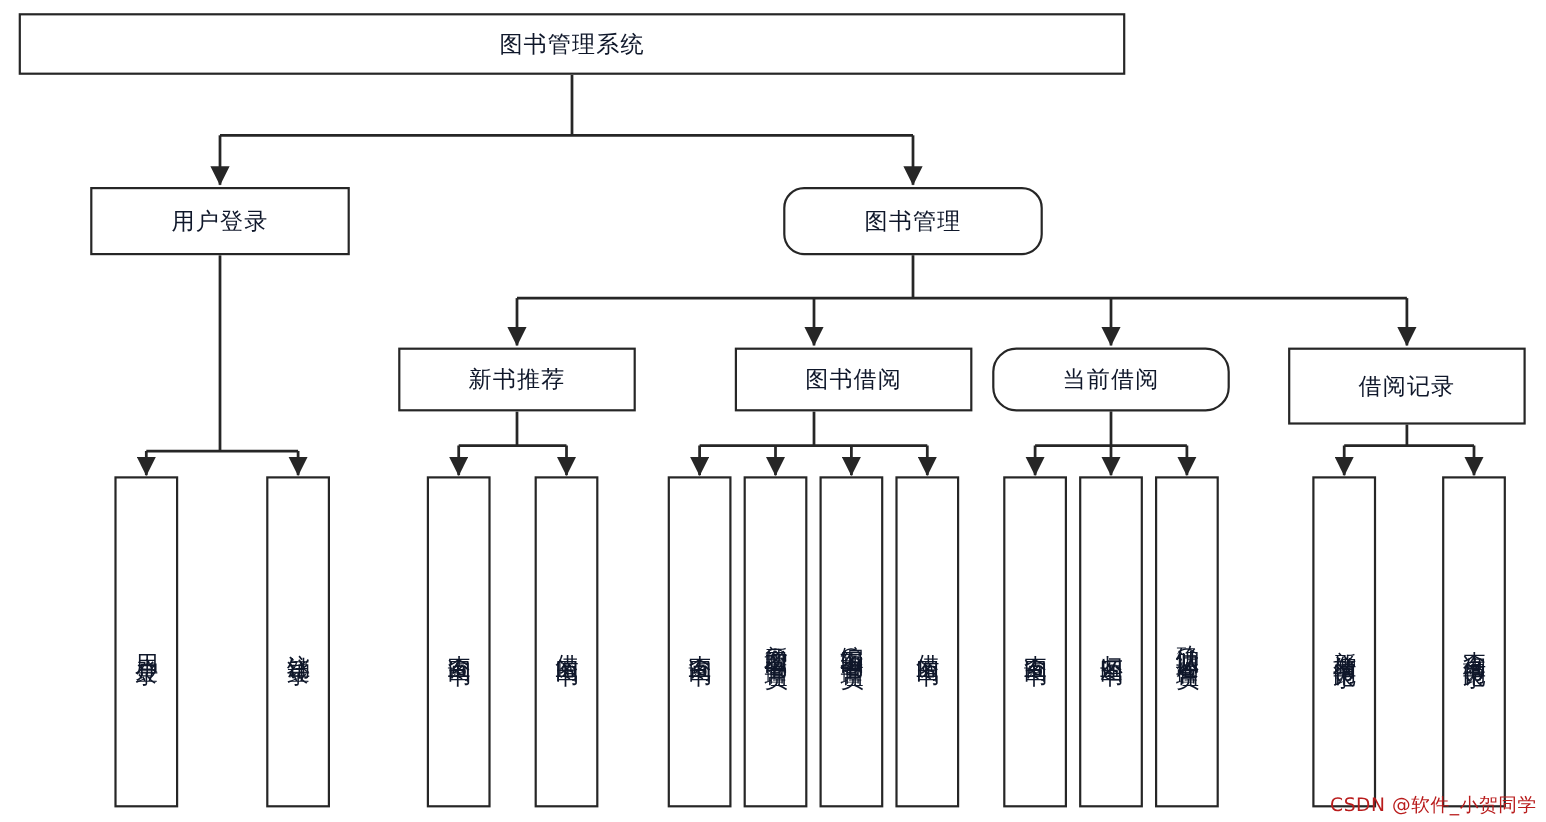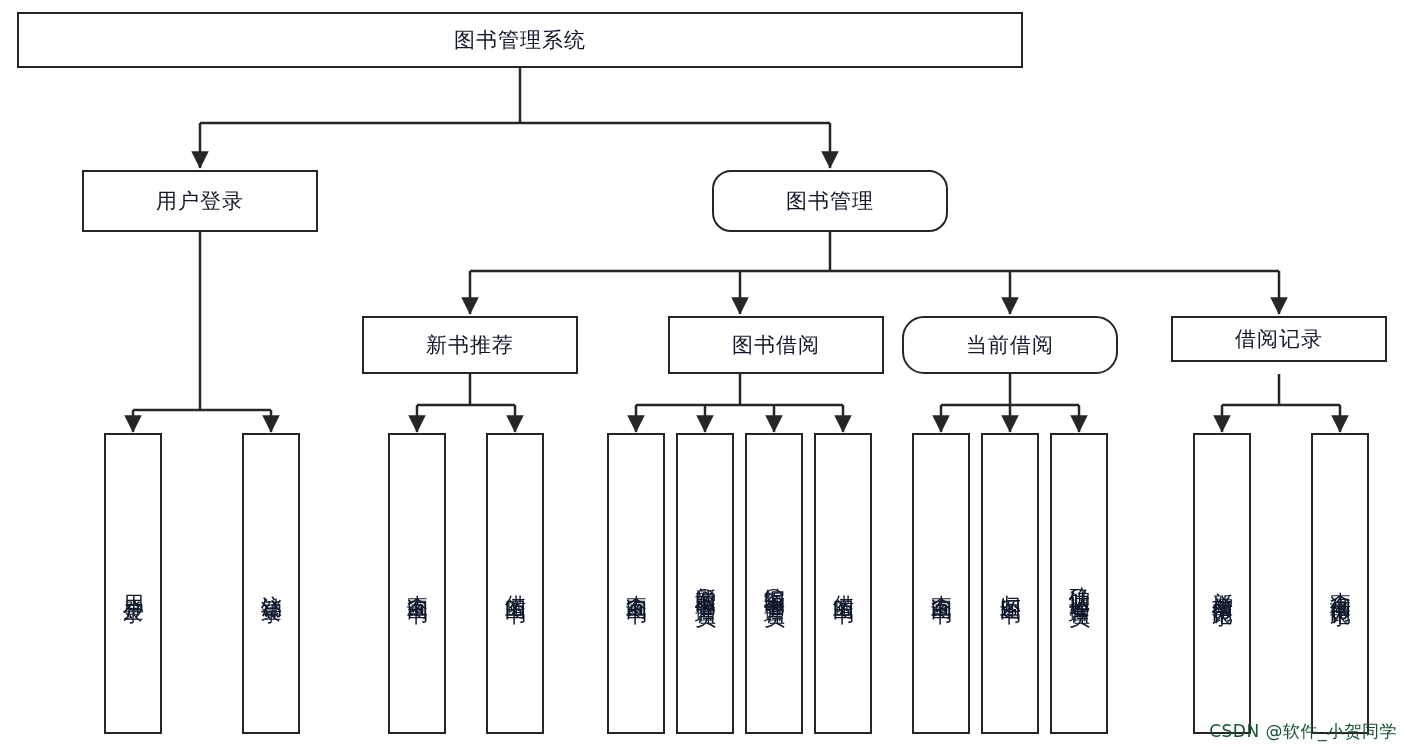--- a/index.html
+++ b/index.html
@@ -52,21 +52,21 @@
     white-space: nowrap;
   }
   .label {
     display: block;
   }
   #watermark {
     position: absolute;
     right: 8px;
     bottom: 4px;
     font-size: 17px;
-    color: #14532d;
+    color: #b91c1c;
     letter-spacing: 0.5px;
     white-space: nowrap;
     pointer-events: none;
   }
 </style>
 </head>
 <body>
 
 <div id="diagram">
 
@@ -136,21 +136,21 @@
 
   <div class="node horiz" style="left:362px; top:316px; width:216px; height:58px;">
     <span class="label">新书推荐</span>
   </div>
   <div class="node horiz" style="left:632px; top:316px; width:216px; height:58px;margin-left:36px;">
     <span class="label">图书借阅</span>
   </div>
   <div class="node horiz" style="left:902px; top:316px; width:216px; height:58px;border-radius:22px;">
     <span class="label">当前借阅</span>
   </div>
-  <div class="node horiz" style="left:1171px; top:316px; width:216px; height:46px;">
+  <div class="node horiz" style="left:1171px; top:316px; width:216px; height:70px;">
     <span class="label">借阅记录</span>
   </div>
 
   <div class="node vert" style="left:104px; top:433px; width:58px; height:301px;">
     <span class="label">用户登录</span>
   </div>
   <div class="node vert" style="left:242px; top:433px; width:58px; height:301px;">
     <span class="label">注销登录</span>
   </div>
 

